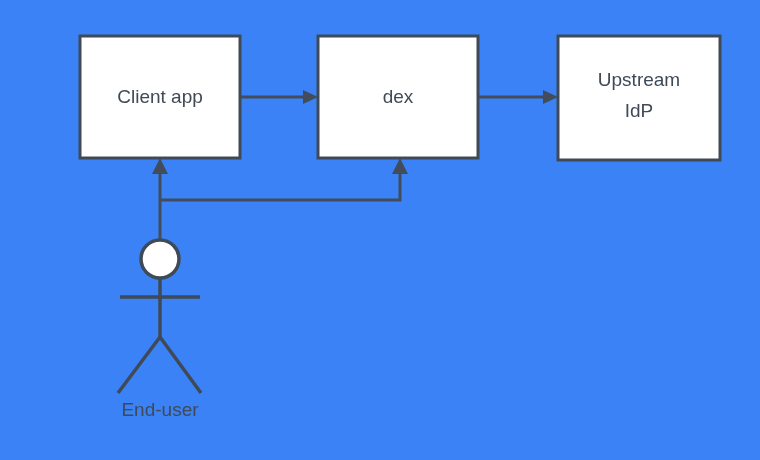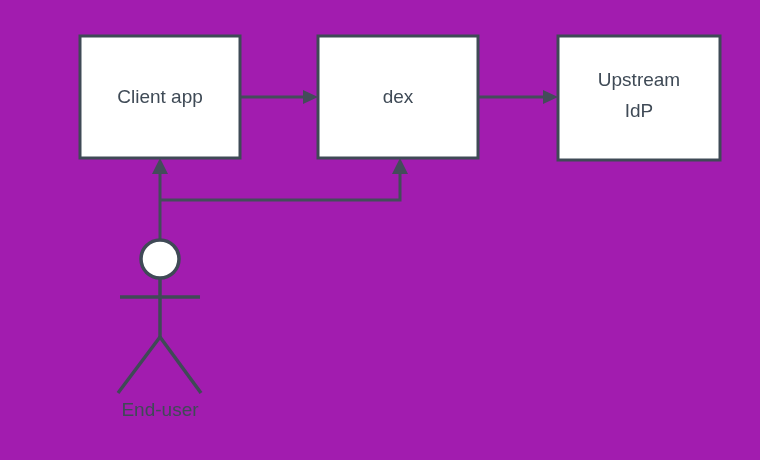--- a/index.html
+++ b/index.html
@@ -10,21 +10,21 @@
   body {
     width: 760px;
     height: 460px;
     overflow: hidden;
     font-family: "Liberation Sans", sans-serif;
   }
   #diagram-canvas {
     position: relative;
     width: 760px;
     height: 460px;
-    background: #a21caf;
+    background: #3b82f6;
   }
   #diagram-svg {
     position: absolute;
     top: 0;
     left: 0;
     width: 760px;
     height: 460px;
   }
   .node-box-rect {
     fill: #ffffff;

